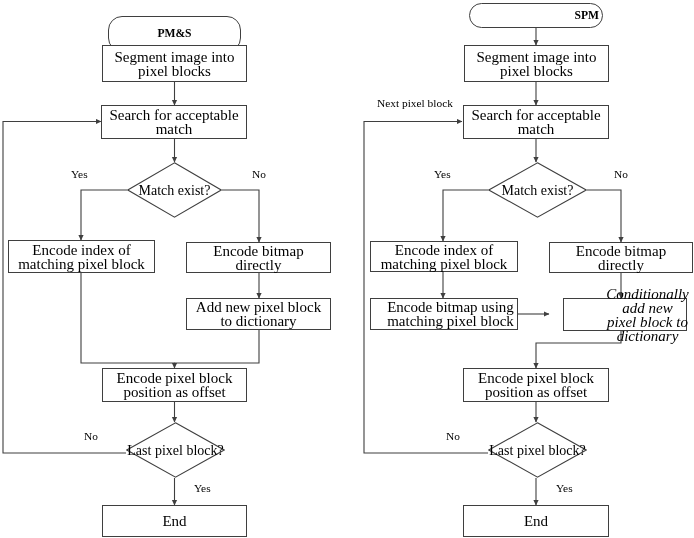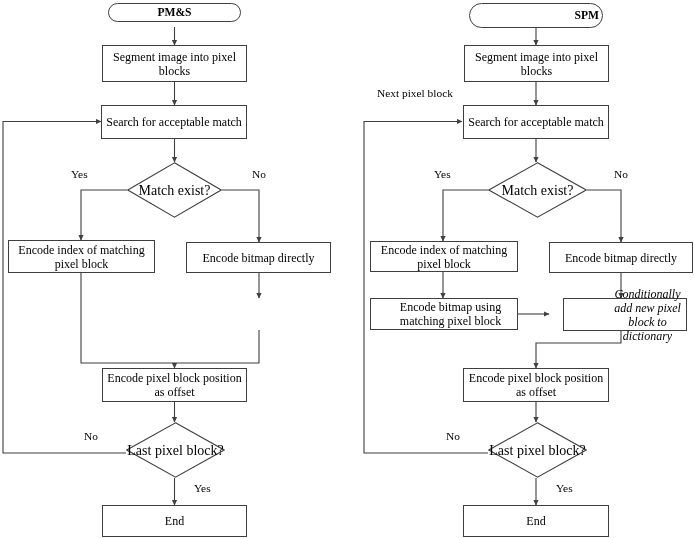--- a/index.html
+++ b/index.html
@@ -2,21 +2,21 @@
 <html><head>
 <meta charset="utf-8">
 <style>
   html,body{margin:0;padding:0;background:#ffffff;}
   body{width:694px;height:538px;overflow:hidden;
        font-family:"Liberation Serif","DejaVu Serif",serif;}
   #stage{position:relative;width:694px;height:538px;background:#fff;}
   svg#wires{position:absolute;left:0;top:0;width:694px;height:538px;}
   .node{position:absolute;box-sizing:border-box;border:1px solid #3f3f3f;
         background:#ffffff;display:flex;align-items:center;justify-content:center;
-        text-align:center;font-size:12px;line-height:14px;color:#000;padding:1px 3px;}
+        text-align:center;font-size:15px;line-height:14px;color:#000;padding:1px 3px;}
   .node.term{border-radius:14px;font-weight:bold;font-size:11.6px;}
   .node.italic{font-style:italic;}
   .diamond{position:absolute;display:flex;align-items:center;justify-content:center;}
   .diamond .dlabel{position:relative;z-index:2;font-size:14px;line-height:13px;
         text-align:center;color:#000;}
   .diamond svg{position:absolute;left:0;top:0;}
   .edge-label{position:absolute;font-size:11.4px;color:#000;white-space:nowrap;}
 </style>
 </head>
 <body>
@@ -70,21 +70,21 @@
       <path d="M621,331 L621,343 L536,343 L536,368" marker-end="url(#ah)"></path>
 
       <path d="M536,402 L536,422" marker-end="url(#ah)"></path>
 
       <path d="M488,453 L364,453 L364,121.5 L462,121.5" marker-end="url(#ah)"></path>
 
       <path d="M536,478 L536,505" marker-end="url(#ah)"></path>
     </g>
   </svg>
 
-  <div class="node term" style="left:108px;top:3px;width:133px;height:19px;">
+  <div class="node term" style="left:108px;top:16px;width:133px;height:36px;">
     <span>PM&amp;S</span>
   </div>
 
   <div class="node" style="left:102px;top:45px;width:145px;height:37px;">
     <span>Segment image into pixel blocks</span>
   </div>
 
   <div class="node" style="left:101px;top:105px;width:146px;height:34px;">
     <span>Search for acceptable match</span>
   </div>
@@ -100,20 +100,23 @@
   <div class="edge-label" style="left:252px;top:168px;">No</div>
 
   <div class="node" style="left:8px;top:240px;width:147px;height:33px;">
     <span>Encode index of matching pixel block</span>
   </div>
 
   <div class="node" style="left:186px;top:242px;width:145px;height:31px;">
     <span>Encode bitmap directly</span>
   </div>
 
+  <div class="node" style="left:186px;top:298px;width:145px;height:32px;">
+    <span>Add new pixel block to dictionary</span>
+  </div>
 
   <div class="node" style="left:102px;top:368px;width:145px;height:34px;">
     <span>Encode pixel block position as offset</span>
   </div>
 
   <div class="diamond" style="left:126px;top:422px;width:99px;height:56px;">
     <svg width="99" height="56" viewBox="0 0 99 56">
       <polygon points="49.5,0.8 98.2,28 49.5,55.2 0.8,28" fill="#fff" stroke="#3f3f3f" stroke-width="1.1"></polygon>
     </svg>
     <span class="dlabel"><span>Last pixel block?</span></span>
@@ -131,21 +134,21 @@
   </div>
 
   <div class="node" style="left:464px;top:45px;width:145px;height:37px;">
     <span>Segment image into pixel blocks</span>
   </div>
 
   <div class="node" style="left:463px;top:105px;width:146px;height:34px;">
     <span>Search for acceptable match</span>
   </div>
 
-  <div class="edge-label" style="left:377px;top:87px;">Next pixel block</div>
+  <div class="edge-label" style="left:377px;top:97px;">Next pixel block</div>
 
   <div class="diamond" style="left:488px;top:162px;width:99px;height:56px;">
     <svg width="99" height="56" viewBox="0 0 99 56">
       <polygon points="49.5,0.8 98.2,28 49.5,55.2 0.8,28" fill="#fff" stroke="#3f3f3f" stroke-width="1.1"></polygon>
     </svg>
     <span class="dlabel">Match exist?</span>
   </div>
 
   <div class="edge-label" style="left:434px;top:168px;">Yes</div>
   <div class="edge-label" style="left:614px;top:168px;">No</div>

